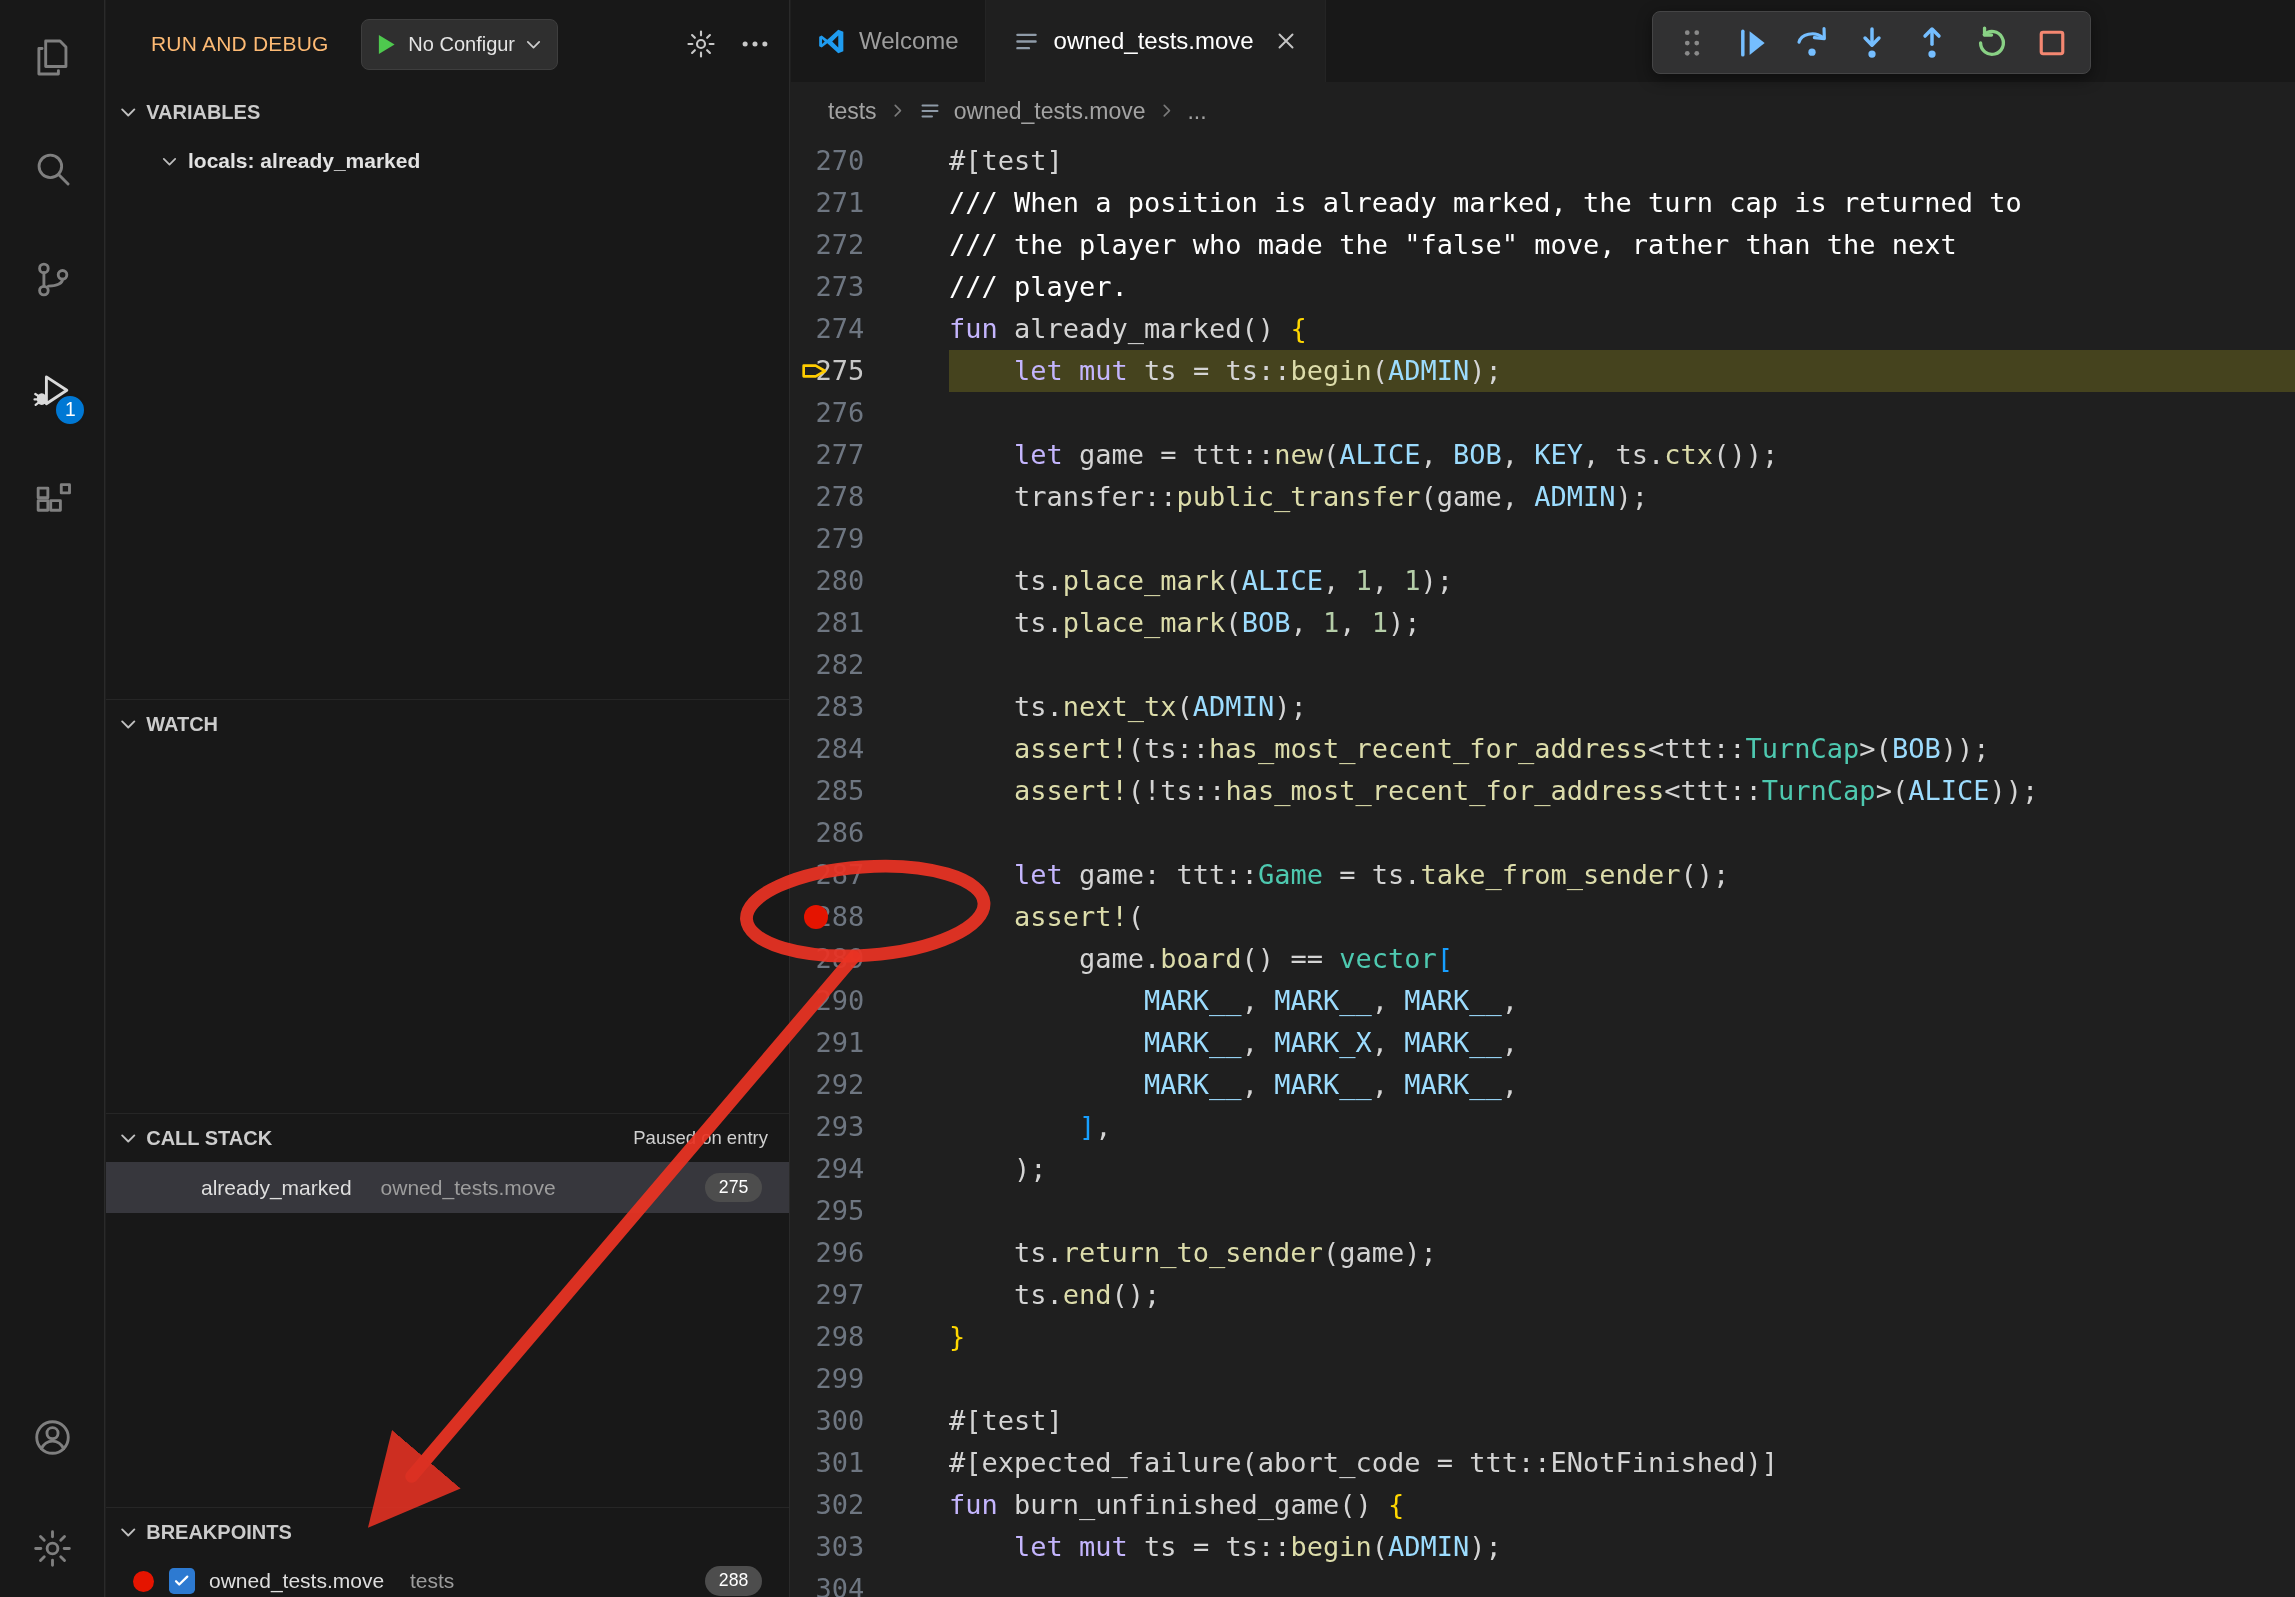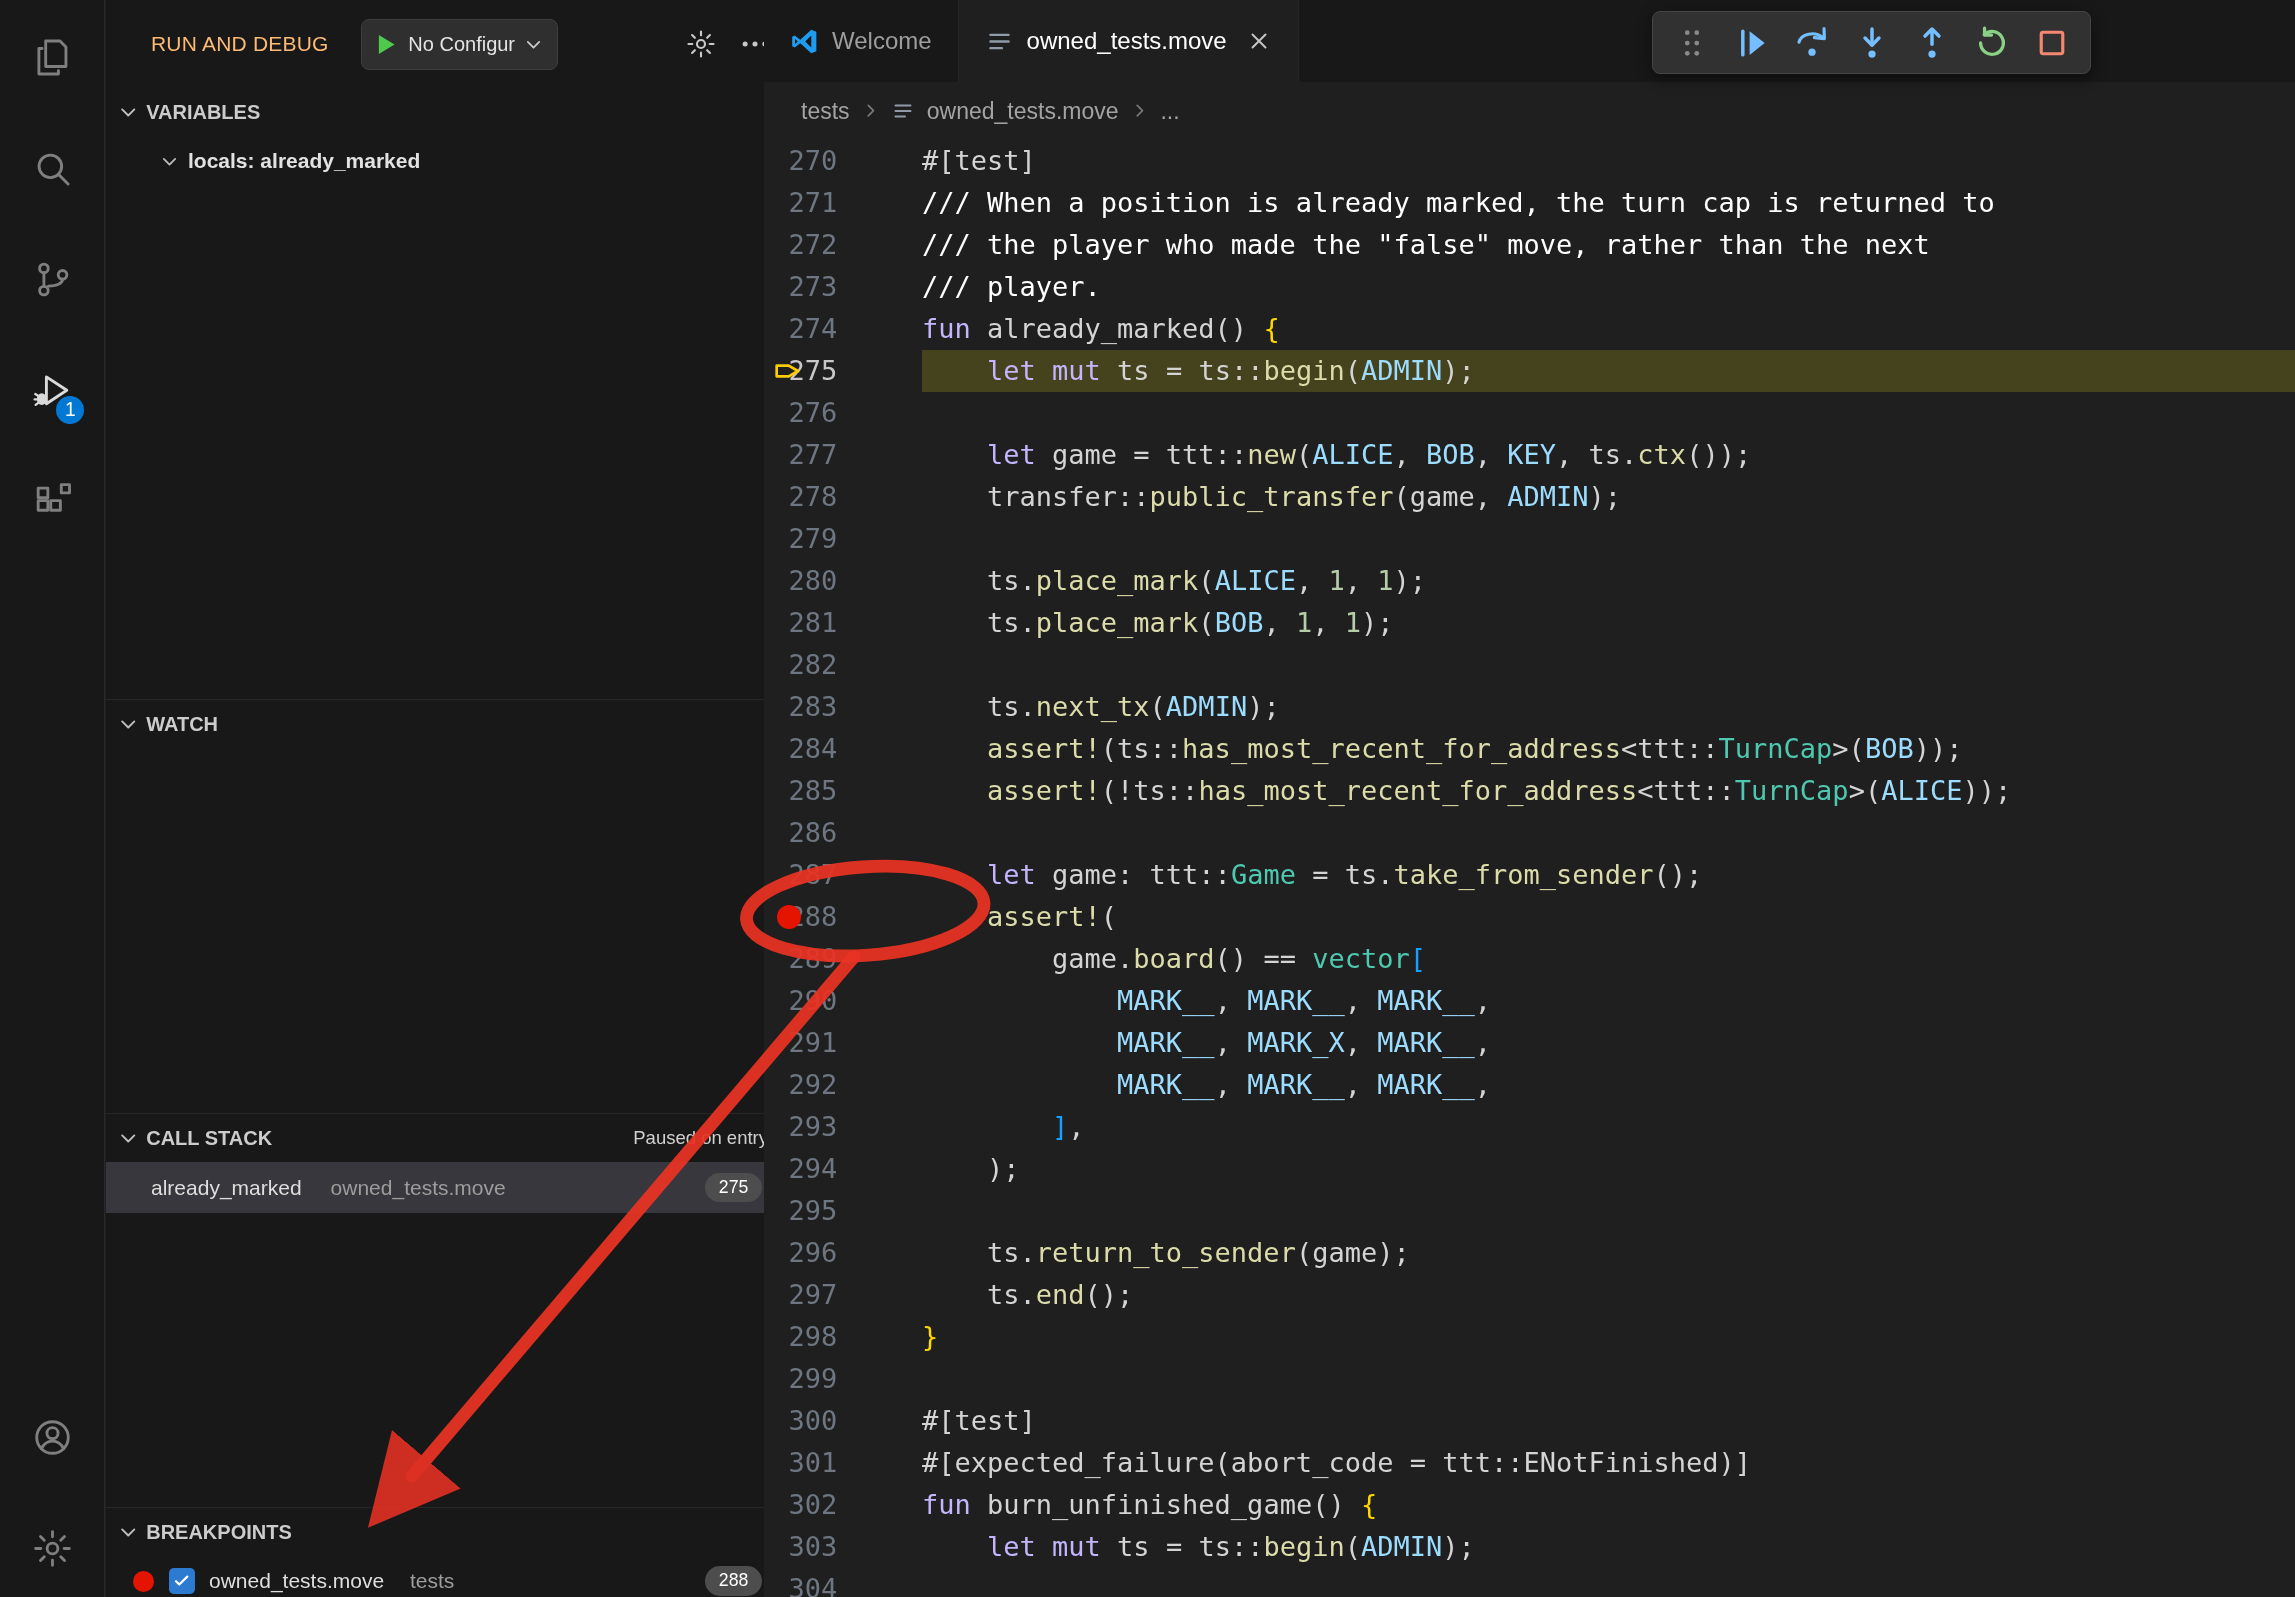--- a/index.html
+++ b/index.html
@@ -52,37 +52,37 @@
   .sec-head { height:48px; display:flex; align-items:center; gap:6.4px; padding:0 21px 0 11.3px;
     font-size:20px; font-weight:700; color:#cccccc; }
   .sec-chev { width:22.5px; height:22.5px; color:#c0c0c0; flex:none; }
   .sec-spacer { flex:1; }
   .sec-status { font-weight:400; font-size:18.5px; color:#d0d0d0; white-space:nowrap; }
 
   .tree-row { height:50px; display:flex; align-items:center; gap:8px; padding-left:53px;
     font-size:21px; font-weight:700; color:#e2e2e2; }
   .tree-chev { width:21px; height:21px; color:#bdbdbd; flex:none; }
 
-  .frame-row { height:51px; display:flex; align-items:center; padding-left:45px; padding-right:27px;
+  .frame-row { height:51px; display:flex; align-items:center; padding-left:95px; padding-right:27px;
     font-size:21px; color:#dedede; }
   .frame-row.selected { background:var(--selection-row); }
   .frame-file { color:#9d9d9d; margin-left:29px; }
   .badge { margin-left:auto; background:var(--badge-gray); color:#fff; font-size:17.7px;
     padding:4px 13.7px; border-radius:17.7px; line-height:1.2; }
 
   .bp-row { height:50px; display:flex; align-items:center; gap:14.5px; padding-left:27px; padding-right:27px;
     font-size:21px; color:#dedede; }
   .bp-circle { width:21px; height:21px; border-radius:50%; background:var(--breakpoint-red); flex:none; }
   .cbx { width:26px; height:26px; border-radius:4.8px; background:var(--checkbox-blue); flex:none;
     display:flex; align-items:center; justify-content:center; }
   .cbx svg { width:19.3px; height:19.3px; }
   .bp-dir { color:#9d9d9d; margin-left:11.3px; }
 
   
-  .main { position:absolute; left:764px; top:0; right:0; height:100%; background:#1f1f1f; }
+  .main { position:absolute; left:791px; top:0; right:0; height:100%; background:#1f1f1f; }
   .tabbar { height:82px; background:#181818; display:flex; align-items:stretch; }
   .tab { display:flex; align-items:center; gap:13px; padding:0 26px; font-size:24px; color:#9d9d9d;
     background:#181818; border-right:0.8px solid #242424; white-space:nowrap; }
   .tab.active { background:#1f1f1f; color:#ffffff; }
   .tab-icn { width:29px; height:29px; color:#8f9ba8; }
   .tab-close { width:26px; height:26px; color:#c5c5c5; margin-left:6.4px; }
 
   .debug-toolbar { position:absolute; right:204px; top:11.3px; height:63px; z-index:5;
     display:flex; align-items:center; gap:22px; padding:0 19.3px;
     background:#313132; border:0.8px solid #454546; border-radius:8px;

